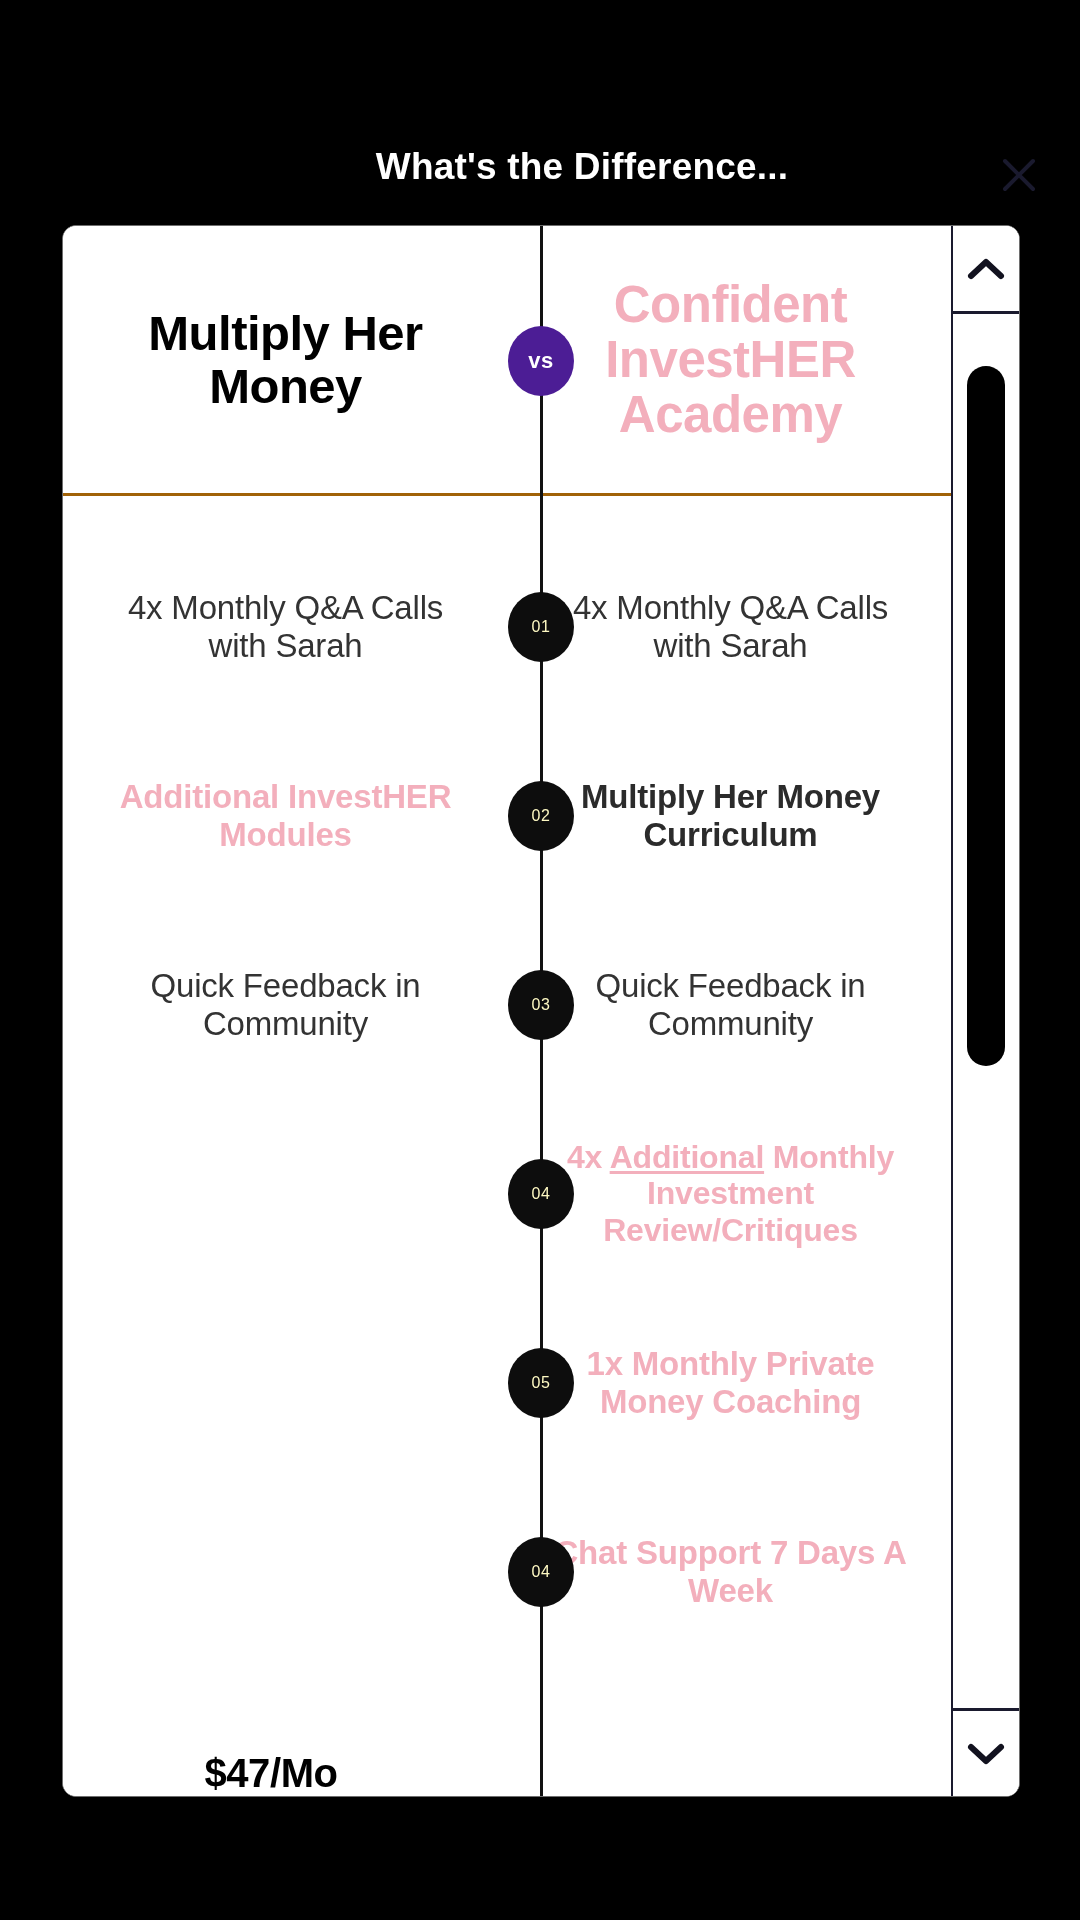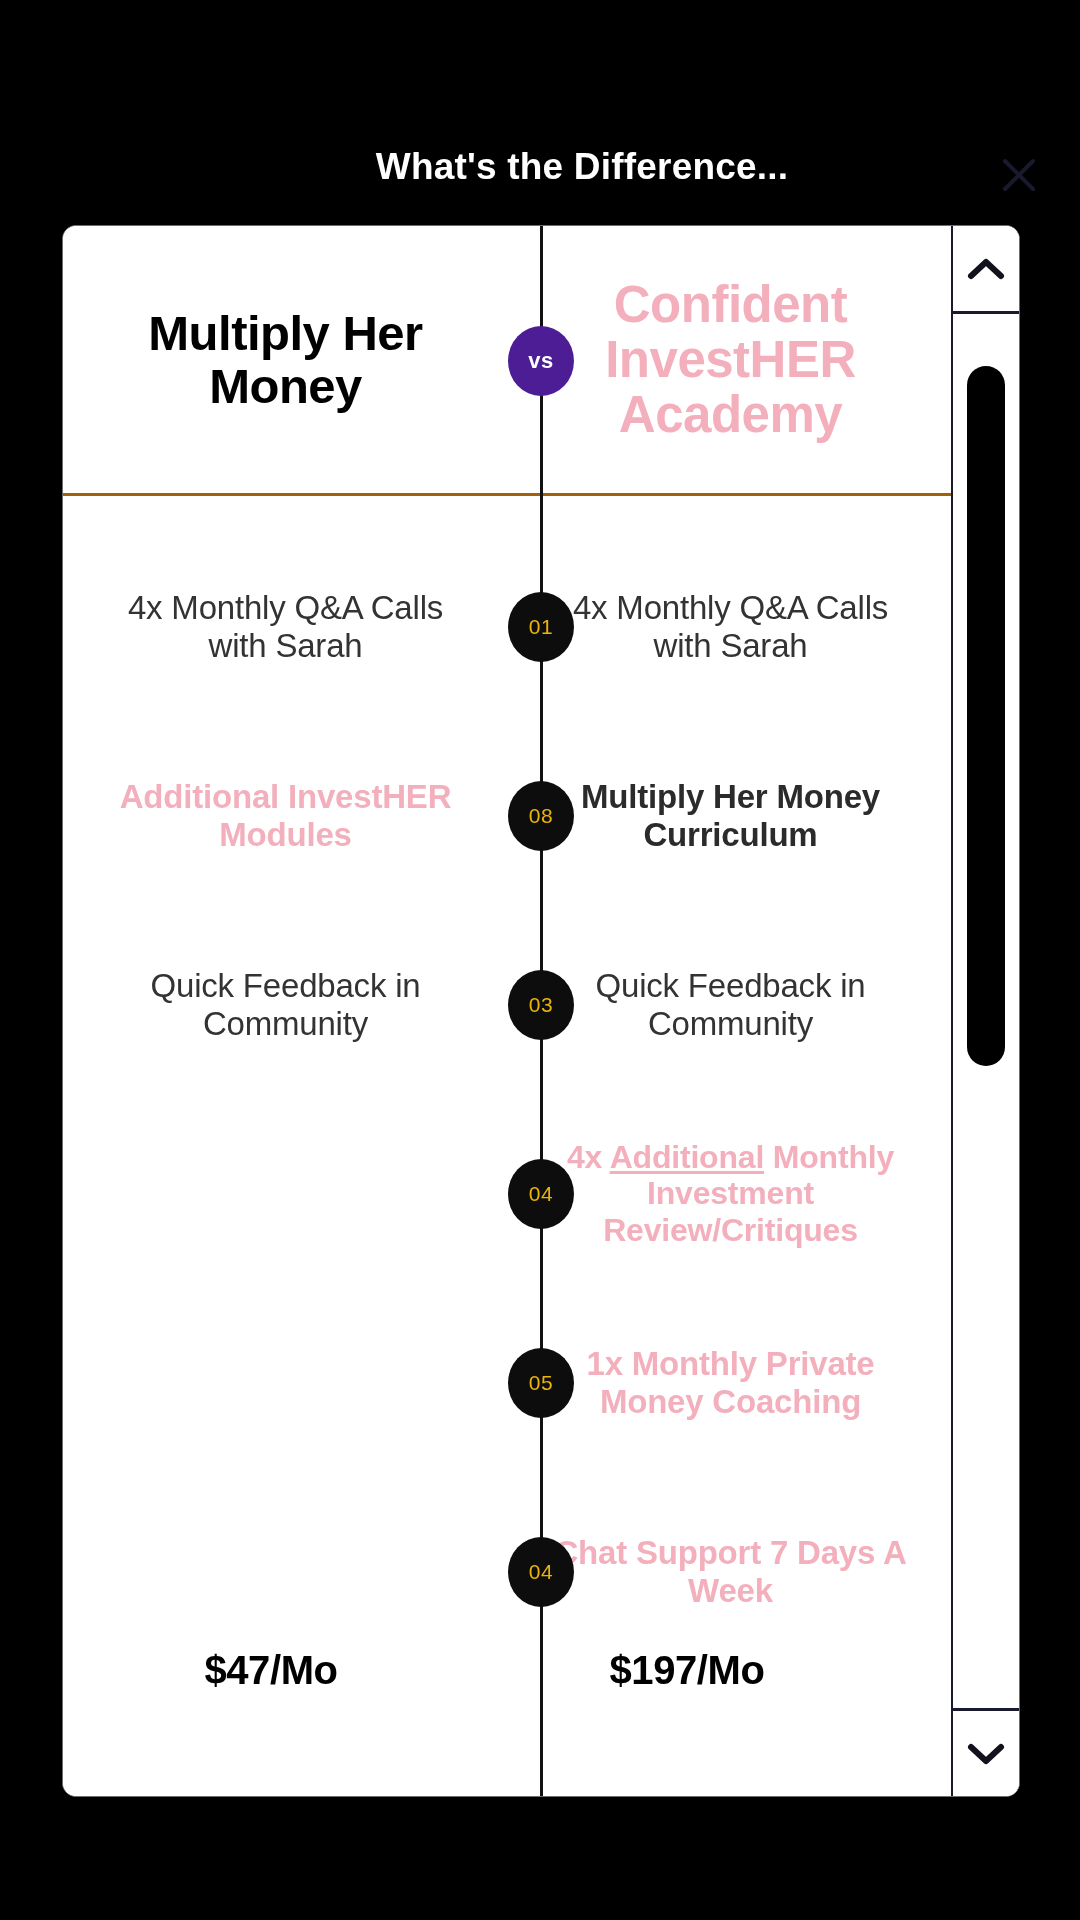--- a/index.html
+++ b/index.html
@@ -138,35 +138,35 @@
 
   
   .node {
     position:absolute;
     left:445px;
     top:50%;
     transform:translateY(-50%);
     width:66px; height:70px;
     border-radius:50%;
     background:#0d0d0d;
-    color:#eab308;
+    color:#fef9c3;
     display:flex; align-items:center; justify-content:center;
-    font-size:21px;
+    font-size:16px;
     font-weight:500;
     font-family:"Liberation Sans Narrow","Liberation Sans", sans-serif;
     font-stretch:condensed;
     letter-spacing:0.5px;
     z-index:5;
   }
 
   
   .price-row {
     position:absolute; left:0; bottom:0;
     width:832px; height:148px;
-    display:flex; align-items:flex-start;
+    display:flex; align-items:flex-end;
   }
   .price {
     width:50%;
     text-align:center;
     color:#000000;
     font-size:40px;
     font-weight:600;
     font-family:"Liberation Sans Narrow","Liberation Sans", sans-serif;
     font-stretch:condensed;
     letter-spacing:-0.4px;
@@ -241,21 +241,21 @@
 
         <div class="frow">
           <div class="cell">4x Monthly Q&amp;A Calls with Sarah</div>
           <div class="cell">4x Monthly Q&amp;A Calls with Sarah</div>
           <div class="node">01</div>
         </div>
 
         <div class="frow">
           <div class="cell pink">Additional InvestHER Modules</div>
           <div class="cell bold">Multiply Her Money Curriculum</div>
-          <div class="node">08</div>
+          <div class="node">02</div>
         </div>
 
         <div class="frow">
           <div class="cell">Quick Feedback in Community</div>
           <div class="cell">Quick Feedback in Community</div>
           <div class="node">03</div>
         </div>
 
         <div class="frow">
           <div class="cell"></div>
@@ -274,21 +274,20 @@
         <div class="frow">
           <div class="cell"></div>
           <div class="cell pink">Chat Support 7 Days A Week</div>
           <div class="node">04</div>
         </div>
 
       </div>
 
       <div class="price-row">
         <div class="price">$47/Mo</div>
-        <div class="price">$197/Mo</div>
       </div>
 
     </div>
 
     <div class="scrollbar">
       <div class="sb-btn sb-up">
         <span>
           <svg width="40" height="26" viewBox="0 0 40 26" xmlns="http://www.w3.org/2000/svg">
             <polyline points="5,20 20,6 35,20" fill="none" stroke="#12121f" stroke-width="6" stroke-linecap="round" stroke-linejoin="round"></polyline>
           </svg>

